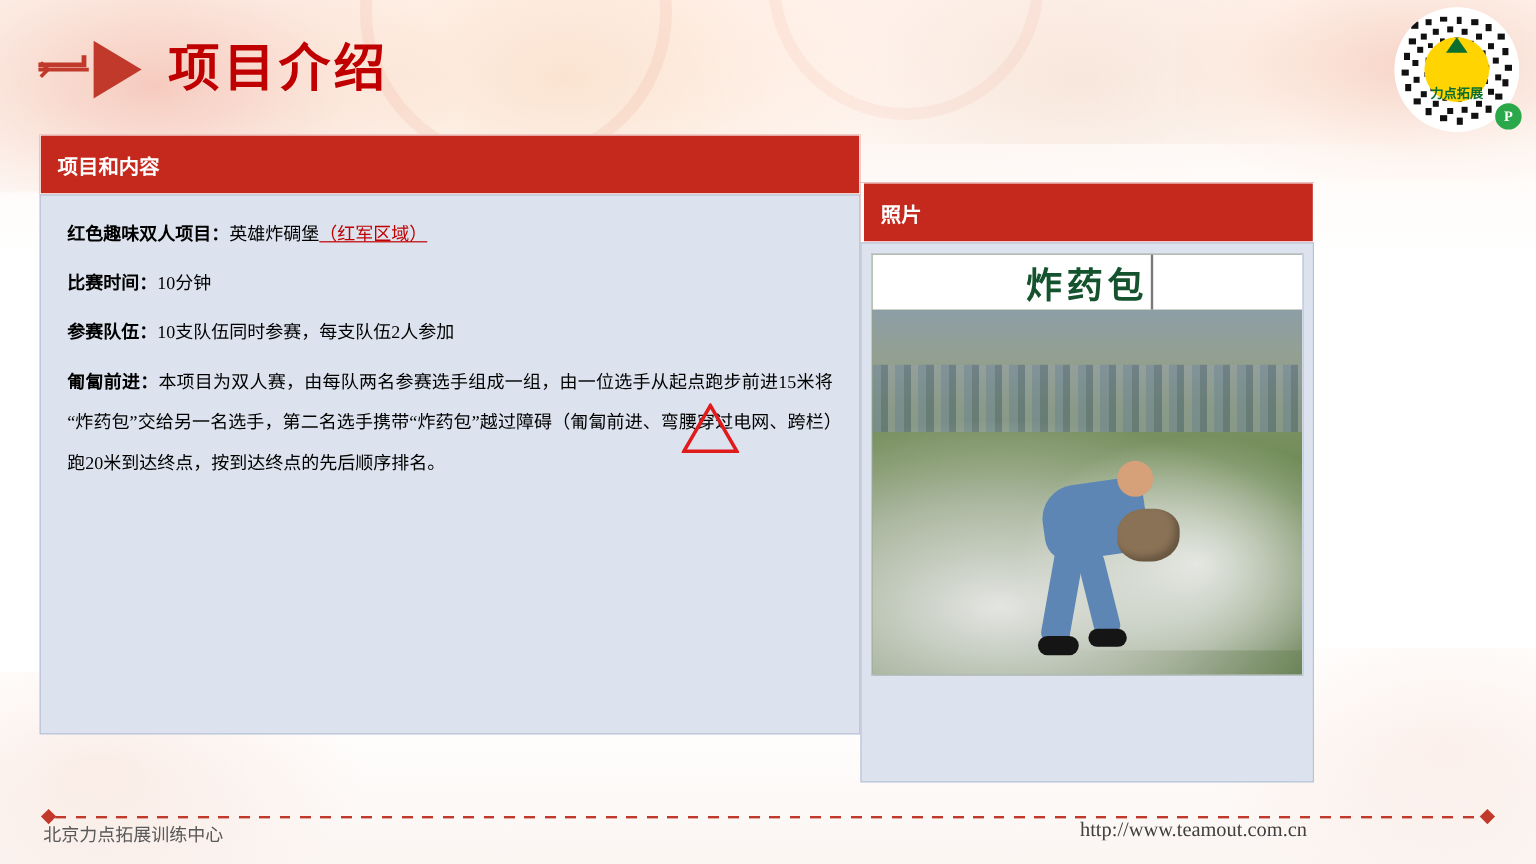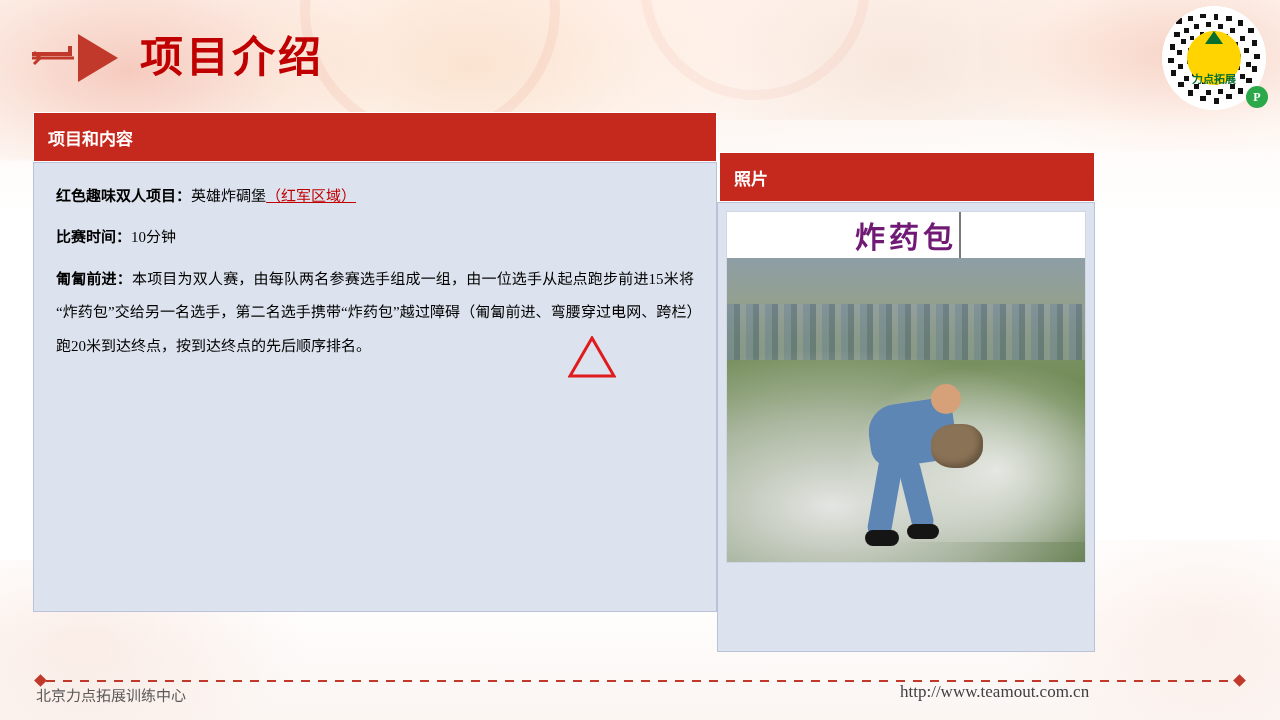--- a/index.html
+++ b/index.html
@@ -201,21 +201,21 @@
     left: 0; top: 0; width: 100%;
     height: 46px;
     background: #ffffff;
     display: flex;
     align-items: center;
     justify-content: center;
   }
   .photo-banner span {
     font-size: 30px;
     font-weight: bold;
-    color: #701a75;
+    color: #14532d;
     letter-spacing: 4px;
     font-family: "Liberation Serif", serif;
   }
   .photo-banner .edge {
     position: absolute;
     top: 0; bottom: 0;
     width: 2px;
     background: #7a7a7a;
   }
   .photo-banner .edge-l { left: 232px; }
@@ -459,20 +459,23 @@
         <div class="td td-left">
 
           <div class="para">
             <b>红色趣味双人项目</b><b>：</b><span>英雄炸碉堡</span><span class="red-underline">（红军区域）</span>
           </div>
 
           <div class="para">
             <b>比赛时间</b><b>：</b><span>10分钟</span>
           </div>
 
+          <div class="para">
+            <b>参赛队伍</b><b>：</b><span>10支队伍同时参赛，每支队伍2人参加</span>
+          </div>
 
           <div class="para body-flow">
             <b>匍匐前进</b><b>：</b><span>本项目为双人赛，由每队两名参赛选手组成一组，由一位选手从起点跑步前进15米将“炸药包”交给另一名选手，第二名选手携带“炸药包”越过障碍（匍匐前进、弯腰穿过电网、跨栏）跑20米到达终点，按到达终点的先后顺序排名。</span>
           </div>
 
 
         </div>
       </div>
       <div class="col-right">
         <div class="th th-right">照片</div>

